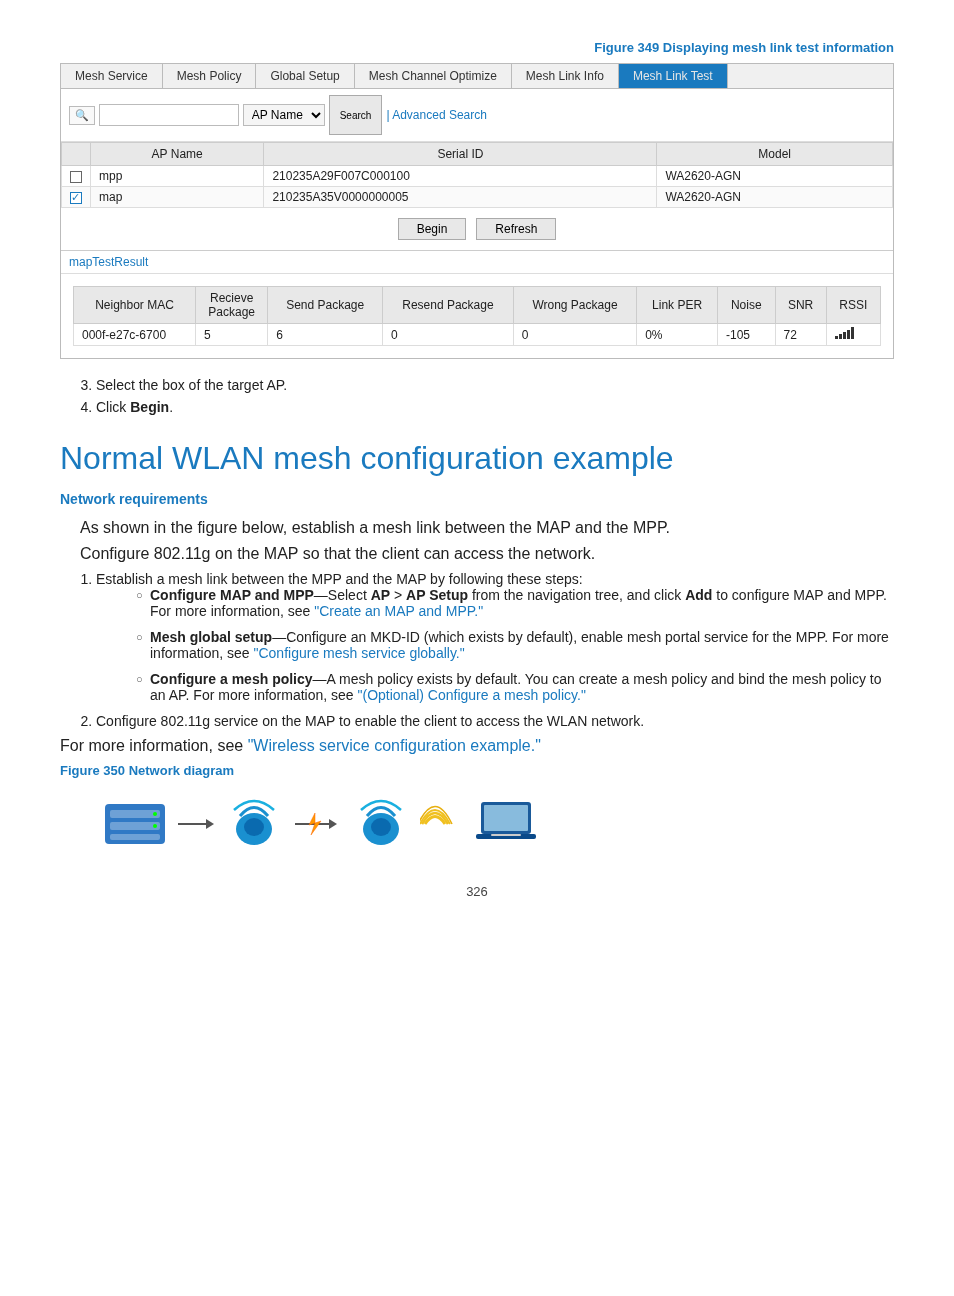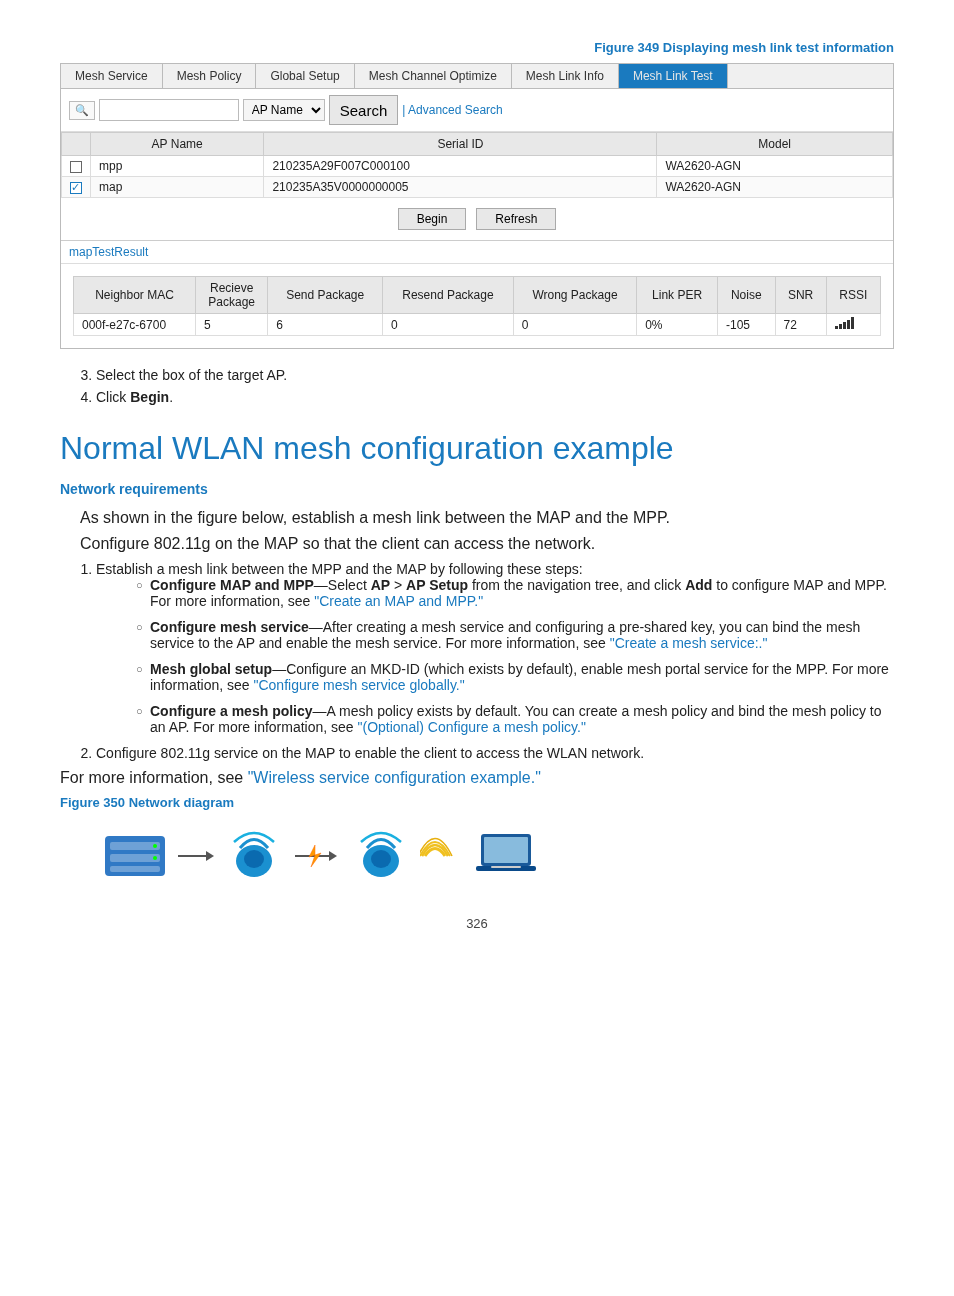--- a/index.html
+++ b/index.html
@@ -74,23 +74,23 @@
       border: 1px solid #bbb;
       padding: 2px 4px;
       font-size: 12px;
       background: #f5f5f5;
       height: 22px;
     }
     .search-btn {
       background: #e8e8e8;
       border: 1px solid #aaa;
       padding: 2px 10px;
-      font-size: 15px;
+      font-size: 10px;
       cursor: pointer;
-      height: 30px;
+      height: 40px;
     }
 
     
     .data-table {
       width: 100%;
       border-collapse: collapse;
       font-size: 12px;
     }
     .data-table th {
       background: #e8e8e8;
@@ -348,23 +348,20 @@
 <p class="body-text" style="margin-left:20px;">Configure 802.11g on the MAP so that the client can access the network.</p>
 
 <ol style="margin-left:36px;">
   <li style="margin-bottom:8px; font-size:14px;">
     <span>Establish a mesh link between the MPP and the MAP by following these steps:</span>
     <ul class="bullet-list">
       <li>
         <strong>Configure MAP and MPP</strong><span>—Select <strong>AP</strong> &gt; <strong>AP Setup</strong> from the navigation tree, and click <strong>Add</strong> to configure MAP and MPP. For more information, see </span><a href="#" class="link-text">"Create an MAP and MPP."</a>
       </li>
       <li>
-        <strong>Configure mesh service</strong><span>—After creating a mesh service and configuring a pre-shared key, you can bind the mesh service to the AP and enable the mesh service. For more information, see </span><a href="#" class="link-text">"Create a mesh service:."</a>
-      </li>
-      <li>
         <strong>Mesh global setup</strong><span>—Configure an MKD-ID (which exists by default), enable mesh portal service for the MPP. For more information, see </span><a href="#" class="link-text">"Configure mesh service globally."</a>
       </li>
       <li>
         <strong>Configure a mesh policy</strong><span>—A mesh policy exists by default. You can create a mesh policy and bind the mesh policy to an AP. For more information, see </span><a href="#" class="link-text">"(Optional) Configure a mesh policy."</a>
       </li>
     </ul>
   </li>
   <li style="margin-bottom:8px; font-size:14px;">
     <span>Configure 802.11g service on the MAP to enable the client to access the WLAN network.</span>
   </li>

